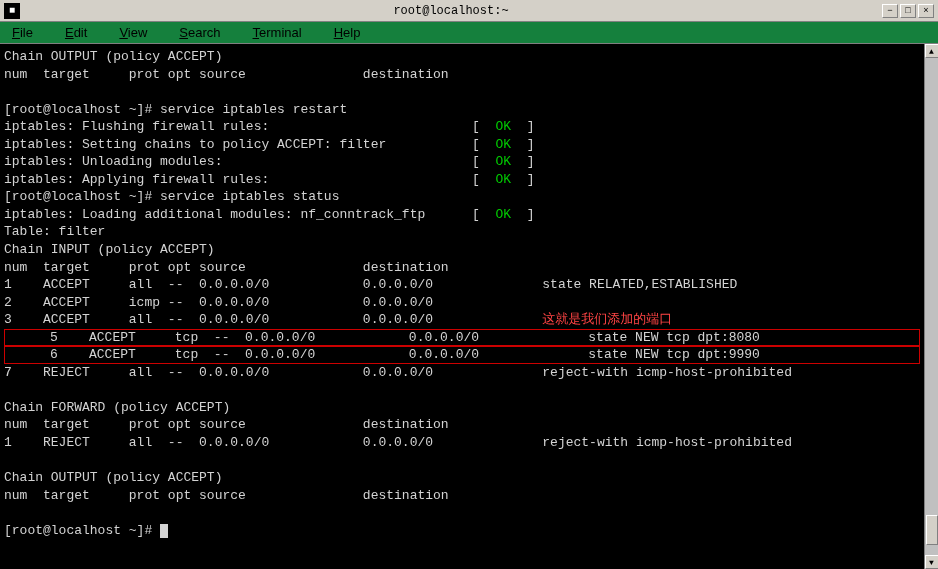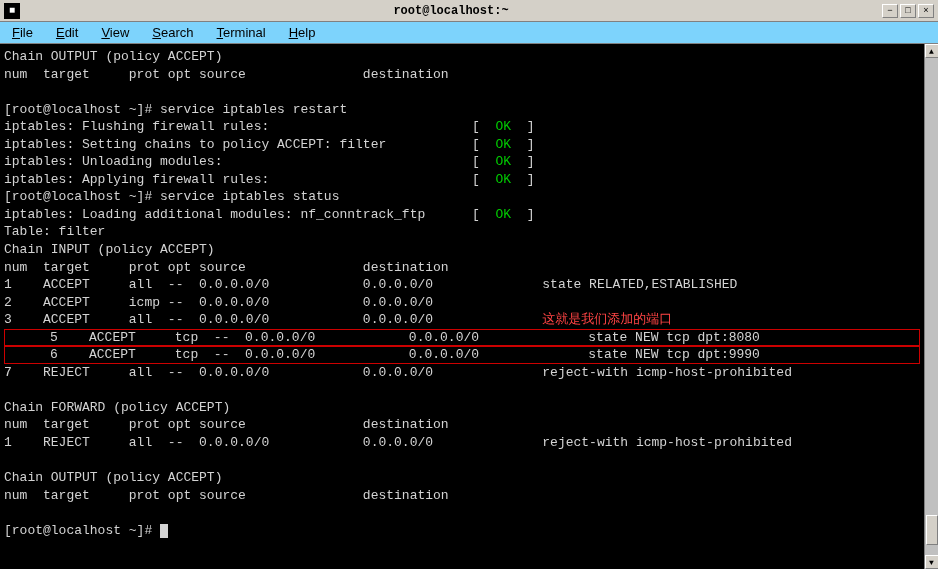--- a/index.html
+++ b/index.html
@@ -33,21 +33,21 @@
       height: 16px;
       background: #000;
       display: flex;
       align-items: center;
       justify-content: center;
       font-size: 10px;
       color: #fff;
     }
     .title-bar-text {
       font-size: 12px;
-      font-weight: bold;
+      font-weight: normal;
       color: #000;
       flex: 1;
       text-align: center;
     }
     .title-bar-buttons {
       display: flex;
       gap: 2px;
     }
     .tb-btn {
       width: 16px;
@@ -58,27 +58,27 @@
       display: flex;
       align-items: center;
       justify-content: center;
       font-size: 9px;
       cursor: pointer;
       color: #000;
     }
 
     
     .menu-bar {
-      background: #7dd3fc;
+      background: #15803d;
       height: 22px;
       display: flex;
       align-items: center;
       padding: 0 4px;
       border-bottom: 1px solid #808080;
-      gap: 7px;
+      gap: 16px;
     }
     .menu-item {
       padding: 2px 8px;
       font-size: 13px;
       color: #000;
       cursor: pointer;
       font-family: Arial, sans-serif;
     }
     .menu-item .underline {
       text-decoration: underline;

